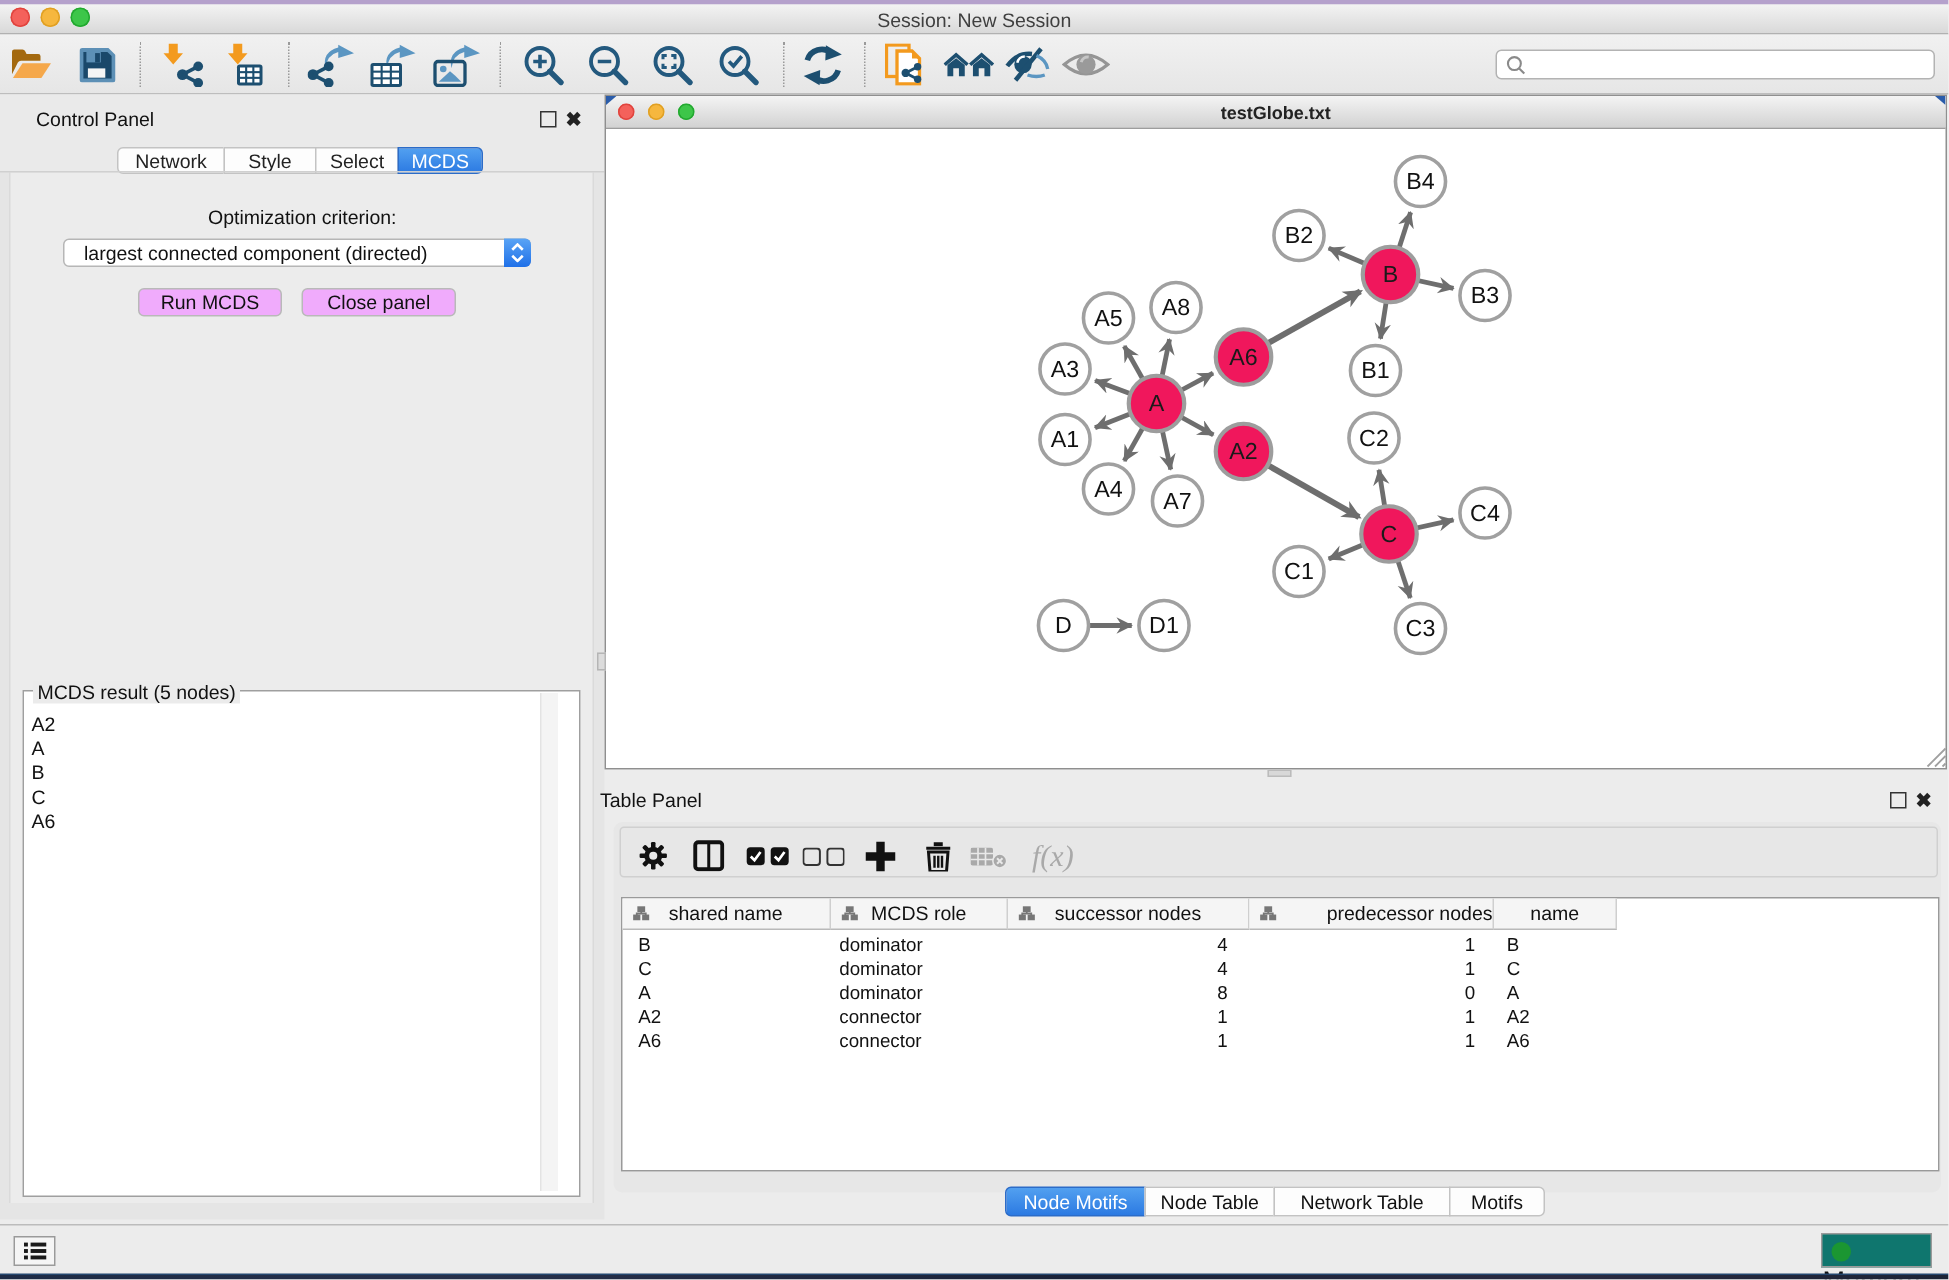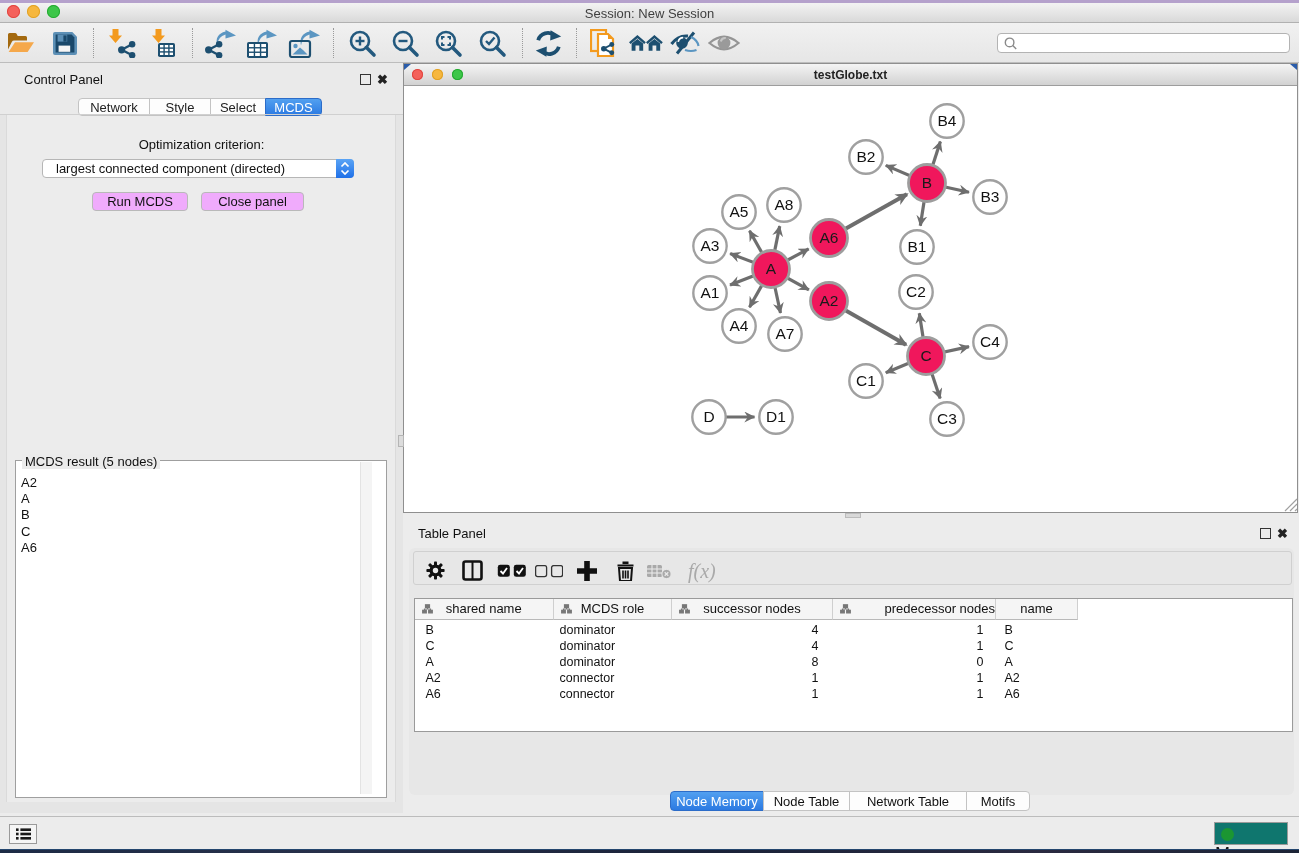--- a/index.html
+++ b/index.html
@@ -296,21 +296,21 @@
 <circle cx="926" cy="356" r="18.5" fill="#f0175c" stroke="#9d9d9d" stroke-width="2.8"></circle>
 <text x="926" y="361" font-size="15.5" fill="#1a1a1a" text-anchor="middle">C</text>
   </svg>
   <svg class="abs" style="left:1284px;top:498px" width="14" height="14">
       <path d="M13,1 L1,13 M13,6 L6,13 M13,11 L11,13" stroke="#a0a0a0" stroke-width="1.2" fill="none"></path>
     </svg>
 
   <div class="abs" style="left:398px;top:435px;width:4px;height:10px;background:#dcdcdc;border:1px solid #b5b5b5;"></div>
   <div class="abs" style="left:845px;top:513px;width:14px;height:3px;background:#d8d8d8;border:1px solid #bbb;"></div>
 
-  <div class="abs sm13" style="left:418px;top:526px;">Table Panel</div>
+  <div class="abs sm13" style="left:400px;top:526px;">Table Panel</div>
   <div class="abs" style="left:1260px;top:528px;width:9px;height:9px;border:1.4px solid #333;"></div>
   <div class="abs winbtn" style="left:1277px;top:526px;font-weight:bold;font-size:13px;">✖</div>
   <div class="abs" style="left:409px;top:548px;width:885px;height:247px;background:#e7e7e7;border-radius:6px;"></div>
   <div class="abs" style="left:413px;top:551px;width:879px;height:34px;border:1px solid #d0d0d0;border-radius:3px;box-sizing:border-box;"></div>
   <svg class="abs" style="left:426px;top:561px" width="19" height="19" viewBox="0 0 19 19">
       <g fill="#111">
         <circle cx="9.5" cy="9.5" r="6"></circle>
         <rect x="8" y="0.4" width="3" height="5.5" rx="0.8" transform="rotate(0 9.5 9.5)"></rect>
         <rect x="8" y="0.4" width="3" height="5.5" rx="0.8" transform="rotate(45 9.5 9.5)"></rect>
         <rect x="8" y="0.4" width="3" height="5.5" rx="0.8" transform="rotate(90 9.5 9.5)"></rect>
@@ -352,21 +352,21 @@
       <g stroke="#e9e9e9" stroke-width="1.1">
         <line x1="0" y1="4" x2="15" y2="4"></line>
         <line x1="0" y1="8" x2="15" y2="8"></line>
         <line x1="5" y1="0" x2="5" y2="12"></line>
         <line x1="10" y1="0" x2="10" y2="12"></line>
       </g>
       <circle cx="19.5" cy="9" r="4.6" fill="#a9a9a9" stroke="#e9e9e9" stroke-width="1"></circle>
       <path d="M17.7,7.2 L21.3,10.8 M21.3,7.2 L17.7,10.8" stroke="#e9e9e9" stroke-width="1.3"></path>
     </svg>
   <div class="abs" style="left:688px;top:560px;font-family:'Liberation Serif',serif;font-style:italic;font-size:20px;color:#a9a9a9;">f(x)</div>
-  <div class="abs" style="left:413.5px;top:598px;width:879px;height:134px;background:#fff;border:1px solid #9a9a9a;box-sizing:border-box;">
+  <div class="abs" style="left:413.5px;top:598px;width:879px;height:183px;background:#fff;border:1px solid #9a9a9a;box-sizing:border-box;">
   <div class="hcell" style="left:0.0px;width:138.5px;"><span style="position:absolute;left:7px;top:5px;">
           <svg width="11" height="10" viewBox="0 0 11 10" style="display:block">
             <g fill="none" stroke="#777" stroke-width="1.2">
               <rect x="3.5" y="0.8" width="4" height="2.6" fill="#777"></rect>
               <rect x="0.7" y="6.3" width="3.6" height="2.6" fill="#777"></rect>
               <rect x="6.7" y="6.3" width="3.6" height="2.6" fill="#777"></rect>
               <path d="M5.5,3.5 L5.5,5 M2.5,6.3 L2.5,5 L8.5,5 L8.5,6.3"></path>
             </g>
           </svg>
         </span>shared name</div>
@@ -420,21 +420,21 @@
 <div class="trow" style="left:145px;top:71px;">connector</div>
 <div class="trow" style="left:258px;top:71px;width:146px;text-align:right;">1</div>
 <div class="trow" style="left:419px;top:71px;width:150px;text-align:right;">1</div>
 <div class="trow" style="left:590px;top:71px;">A2</div>
 <div class="trow" style="left:11px;top:87px;">A6</div>
 <div class="trow" style="left:145px;top:87px;">connector</div>
 <div class="trow" style="left:258px;top:87px;width:146px;text-align:right;">1</div>
 <div class="trow" style="left:419px;top:87px;width:150px;text-align:right;">1</div>
 <div class="trow" style="left:590px;top:87px;">A6</div>
   </div>
-  <div class="ttab" style="left:670px;top:791px;width:92px;border-radius:4px 0 0 4px;background:linear-gradient(#52a0f0,#2c7ae2);color:#fff;border-color:#2c6cc8;">Node Memory</div>
+  <div class="ttab" style="left:670px;top:791px;width:92px;border-radius:4px 0 0 4px;background:linear-gradient(#52a0f0,#2c7ae2);color:#fff;border-color:#2c6cc8;">Node Motifs</div>
   <div class="ttab" style="left:763px;top:791px;width:85px;">Node Table</div>
   <div class="ttab" style="left:849px;top:791px;width:116px;">Network Table</div>
   <div class="ttab" style="left:966px;top:791px;width:62px;border-radius:0 4px 4px 0;">Motifs</div>
 
   <div class="abs" style="left:0;top:816px;width:1299px;height:33px;background:#ececec;border-top:1px solid #bcbcbc;"></div>
   <div class="abs" style="left:9px;top:824px;width:28px;height:20px;background:#f5f5f5;border:1px solid #9a9a9a;box-sizing:border-box;"></div>
   <svg class="abs" style="left:16px;top:828px" width="15" height="12" viewBox="0 0 15 12">
       <g fill="#1a1a1a">
         <rect x="0" y="0.4" width="2.6" height="2.6"></rect>
         <rect x="4.4" y="0.4" width="10.6" height="2.6"></rect>

